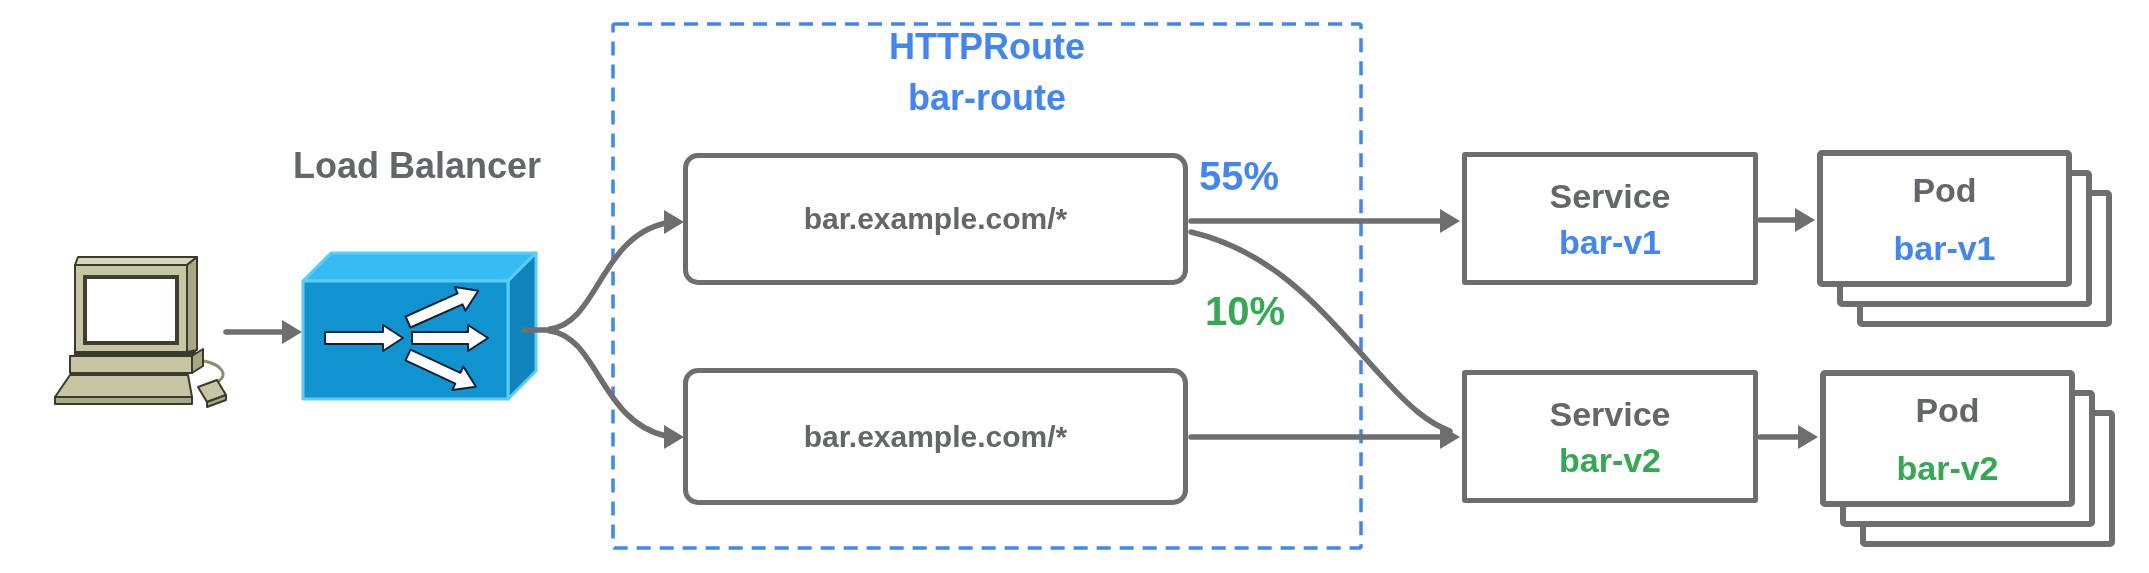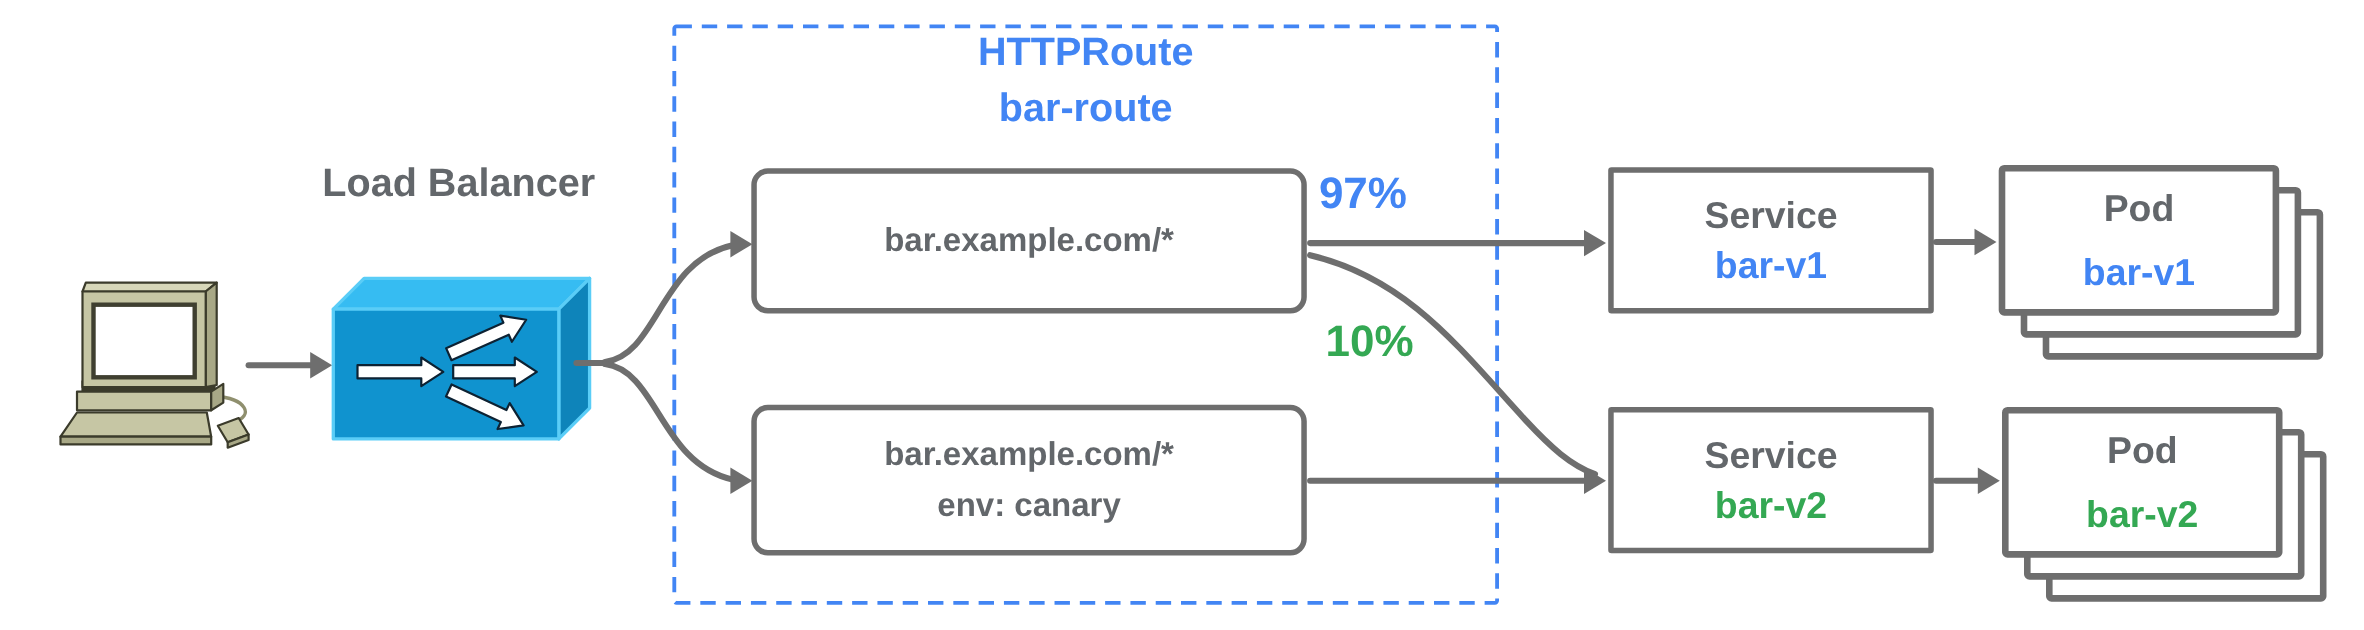--- a/index.html
+++ b/index.html
@@ -149,24 +149,23 @@
     <div>bar-route</div>
   </div>
 
   <div class="txt lb-label">Load Balancer</div>
 
   <div class="box match-box match-1">
     <span>bar.example.com/*</span>
   </div>
   <div class="box match-box match-2">
     <span>bar.example.com/*</span>
-    <span>env: canary</span>
   </div>
 
-  <div class="weight w-90">97%</div>
+  <div class="weight w-90">55%</div>
   <div class="weight w-10">10%</div>
 
   <div class="box service-box service-1">
     <span>Service</span>
     <span class="name-blue">bar-v1</span>
   </div>
   <div class="box service-box service-2">
     <span>Service</span>
     <span class="name-green">bar-v2</span>
   </div>

